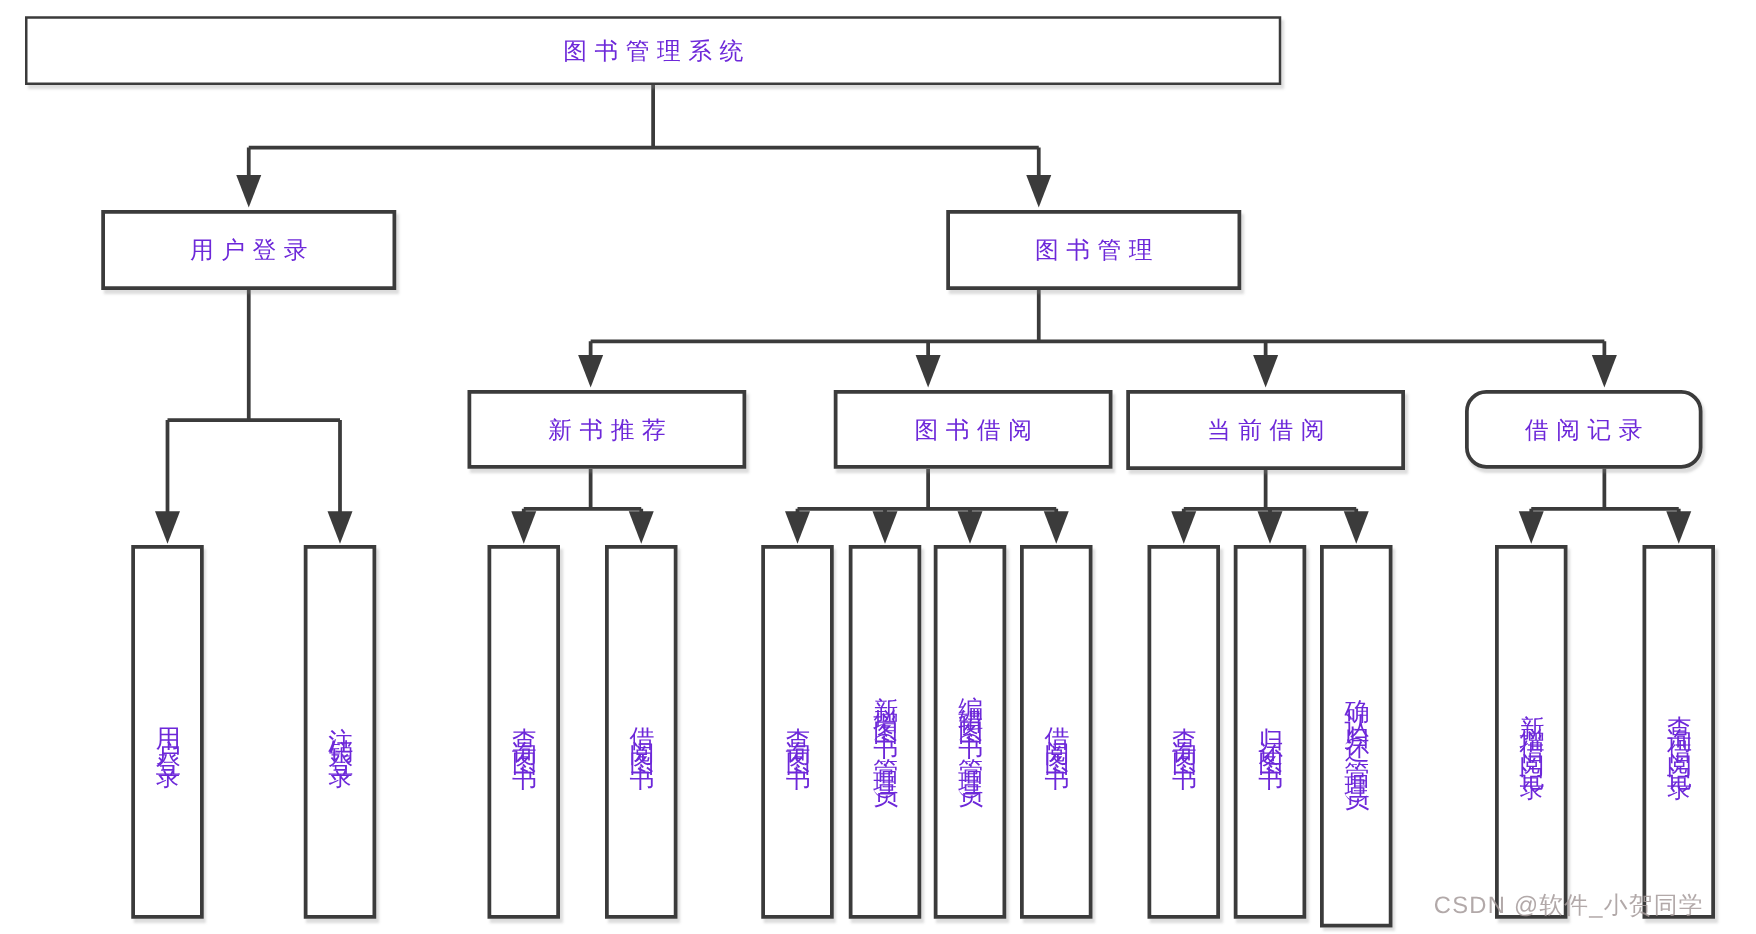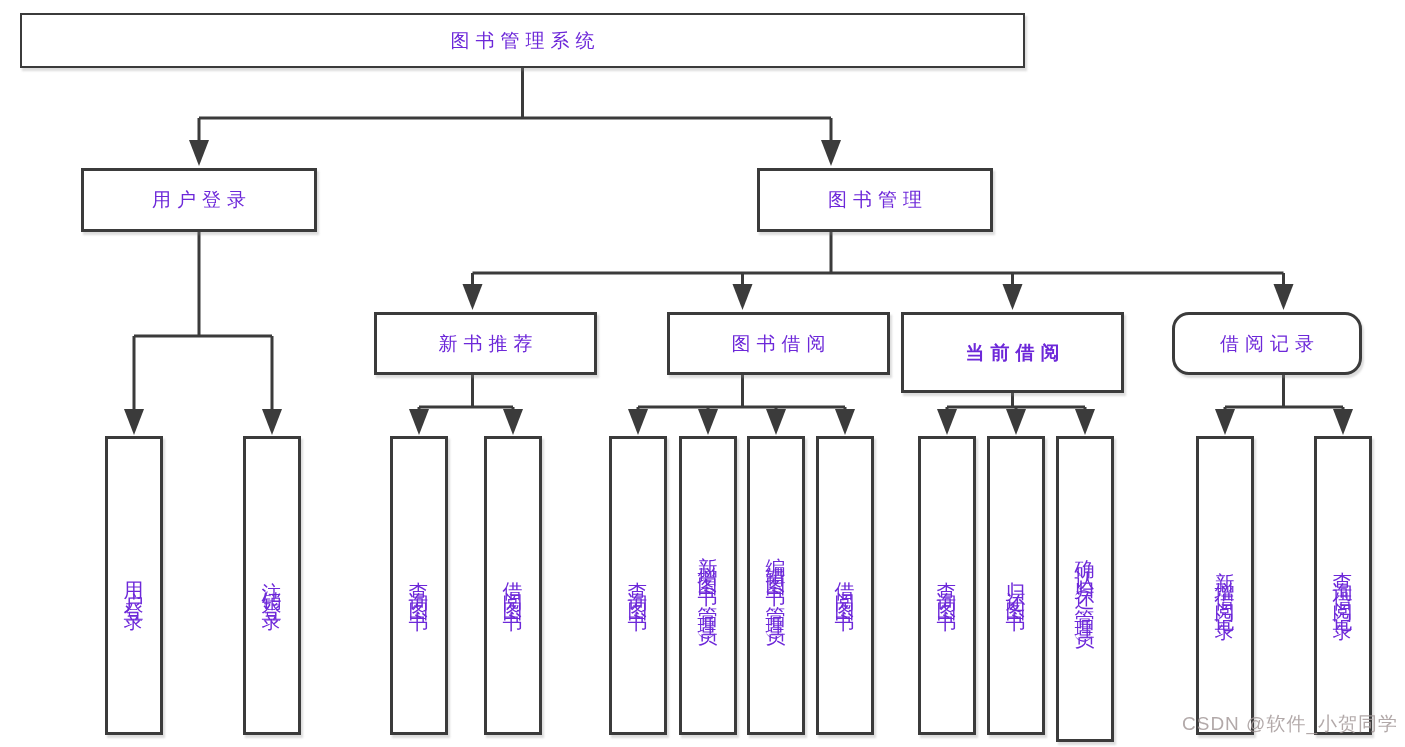--- a/index.html
+++ b/index.html
@@ -16,21 +16,21 @@
     font-size:19px; letter-spacing:6px; text-indent:6px;
     box-shadow:2px 3px 2px rgba(140,140,140,0.30);
     z-index:2;
   }
   .node.root { border-width:2px; }
   .node.leaf span {
     writing-mode:vertical-rl; text-orientation:mixed;
     font-size:20px; letter-spacing:10px; text-indent:0; line-height:1;
   }
   .watermark {
-    position:absolute; left:1182px; top:711px; z-index:3;
+    position:absolute; left:1147px; top:711px; z-index:3;
     font-size:19px; letter-spacing:1px; color:rgba(165,154,154,0.85);
     white-space:nowrap;
   }
 </style>
 </head>
 <body>
 
 <div class="diagram">
 
   <svg class="connectors" viewBox="0 0 1405 747" xmlns="http://www.w3.org/2000/svg">
@@ -73,21 +73,21 @@
     </g>
   </svg>
 
   <div class="node root" style="left:20px;top:13px;width:1005px;height:55px;">图书管理系统</div>
 
   <div class="node" style="left:81px;top:168px;width:236px;height:64px;">用户登录</div>
   <div class="node" style="left:713px;top:168px;width:236px;height:64px;margin-left:44px;">图书管理</div>
 
   <div class="node" style="left:374px;top:312px;width:223px;height:63px;">新书推荐</div>
   <div class="node" style="left:631px;top:312px;width:223px;height:63px;margin-left:36px;">图书借阅</div>
-  <div class="node" style="left:901px;top:312px;width:223px;height:81px;font-weight:bold;">当前借阅</div>
+  <div class="node" style="left:901px;top:312px;width:223px;height:64px;">当前借阅</div>
   <div class="node" style="left:1172px;top:312px;width:190px;height:63px;border-radius:17px;">借阅记录</div>
 
   <div class="node leaf" style="left:105px;top:436px;width:58px;height:299px;">
     <span>用户登录</span>
   </div>
   <div class="node leaf" style="left:243px;top:436px;width:58px;height:299px;">
     <span>注销登录</span>
   </div>
 
   <div class="node leaf" style="left:390px;top:436px;width:58px;height:299px;">

